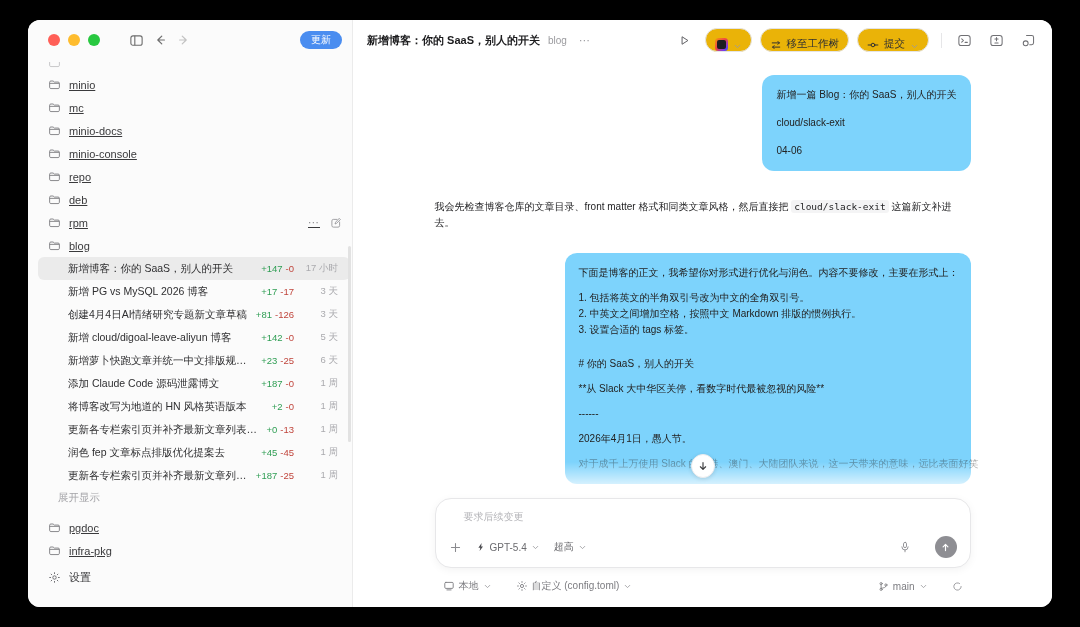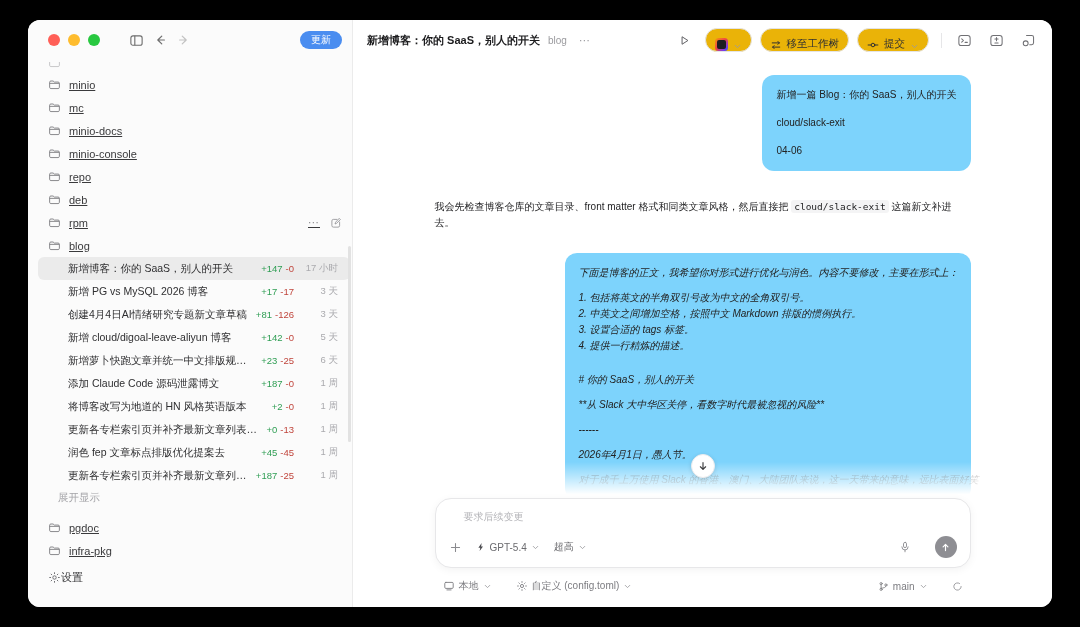--- a/index.html
+++ b/index.html
@@ -38,21 +38,21 @@
   .trow .t-title { flex:1; padding-left:10px; white-space:nowrap; overflow:hidden; text-overflow:ellipsis; }
   .t-diff { font-size:9.5px; white-space:nowrap; margin-left:8px; }
   .t-add { color:#2f9e54; } .t-del { color:#c0453c; margin-left:3px; }
   .t-time { width:36px; text-align:right; font-size:9.5px; color:#aaaaae; margin-left:8px; white-space:nowrap; }
   .show-more { height:22px; display:flex; align-items:center; padding-left:30px;
     font-size:10.5px; color:#a4a4a8; margin-bottom:7px; }
   .scroll-thumb { position:absolute; right:1px; top:186px; width:3px; height:196px;
     background:#e2e2e2; border-radius:2px; }
 
   .side-bottom { flex:0 0 46px; display:flex; align-items:center; padding:0 20px 14px;
-    font-size:11px; color:#3a3a3c;text-align:right; }
+    gap:8px; font-size:11px; color:#3a3a3c;text-align:right; }
   .side-bottom .f-ic { color:#6f6f73; display:flex; }
 
   
   .main { flex:1; display:flex; flex-direction:column; background:#fff; min-width:0; }
   .main-header { height:40px; flex:0 0 40px; display:flex; align-items:center; padding:0 12px 0 14px; }
   .mh-title { font-size:11px; font-weight:700; color:#1c1c1e; white-space:nowrap; }
   .mh-tag { font-size:10px; color:#9b9b9f; margin-left:8px; }
   .mh-more { font-size:11px; color:#9b9b9f; margin-left:12px; letter-spacing:1px; }
   .hbtn { display:flex; align-items:center; justify-content:center; width:24px; height:24px;
     color:#5d5d61; background:none; border:none; }
@@ -72,21 +72,21 @@
   .chat { flex:1; position:relative; overflow:hidden; min-height:0; }
   .chat-col { width:536px; margin:0 auto; padding-top:15px; display:flex; flex-direction:column; }
   .bubble { background:#7dd3fc; border-radius:12px; padding:12px 14px; color:#222;
     font-size:10px; align-self:flex-end; }
   .bubble.b1 p { line-height:16px; margin-bottom:12px; white-space:nowrap; }
   .bubble.b1 p:last-child { margin-bottom:0; }
   .assistant-line { margin-top:28px; font-size:10px; color:#1f1f21; line-height:16px; }
   .assistant-line code { font-family:"DejaVu Sans Mono","Liberation Mono",monospace;
     font-size:9.5px; background:#f4f4f5; border-radius:3px; padding:1px 3px; }
   .bubble.b2 { margin-top:22px; width:406px; }
-  .bubble.b2 .ln { line-height:16px; white-space:nowrap;font-style:italic; }
+  .bubble.b2 .ln { line-height:16px; white-space:nowrap; }
   .bubble.b2 .blank { height:9px; }
   .bubble.b2 .clipped { opacity:.4; }
   .fade { position:absolute; left:0; right:0; bottom:0; height:36px;
     background:linear-gradient(rgba(255,255,255,0),#fff 90%); z-index:4; }
   .scroll-down { position:absolute; left:calc(50% - 12px); bottom:20px; width:24px; height:24px;
     border-radius:50%; background:#fff; border:1px solid #ececee;
     box-shadow:0 1px 4px rgba(0,0,0,.12); display:flex; align-items:center; justify-content:center;
     color:#3a3a3c; z-index:6; }
 
   
@@ -388,21 +388,20 @@
             </div>
           <div class="assistant-line">
             <span>我会先检查博客仓库的文章目录、front matter 格式和同类文章风格，然后直接把 </span><code>cloud/slack-exit</code><span> 这篇新文补进去。</span>
           </div>
           <div class="bubble b2" id="bubble2">
               <div class="ln">下面是博客的正文，我希望你对形式进行优化与润色。内容不要修改，主要在形式上：</div>
               <div class="blank"></div>
               <div class="ln">1. 包括将英文的半角双引号改为中文的全角双引号。</div>
               <div class="ln">2. 中英文之间增加空格，按照中文 Markdown 排版的惯例执行。</div>
               <div class="ln">3. 设置合适的 tags 标签。</div>
-              <div class="ln">4. 提供一行精炼的描述。</div>
               <div class="blank"></div>
               <div class="blank"></div>
               <div class="ln"># 你的 SaaS，别人的开关</div>
               <div class="blank"></div>
               <div class="ln">**从 Slack 大中华区关停，看数字时代最被忽视的风险**</div>
               <div class="blank"></div>
               <div class="ln">------</div>
               <div class="blank"></div>
               <div class="ln">2026年4月1日，愚人节。</div>
               <div class="blank"></div>

